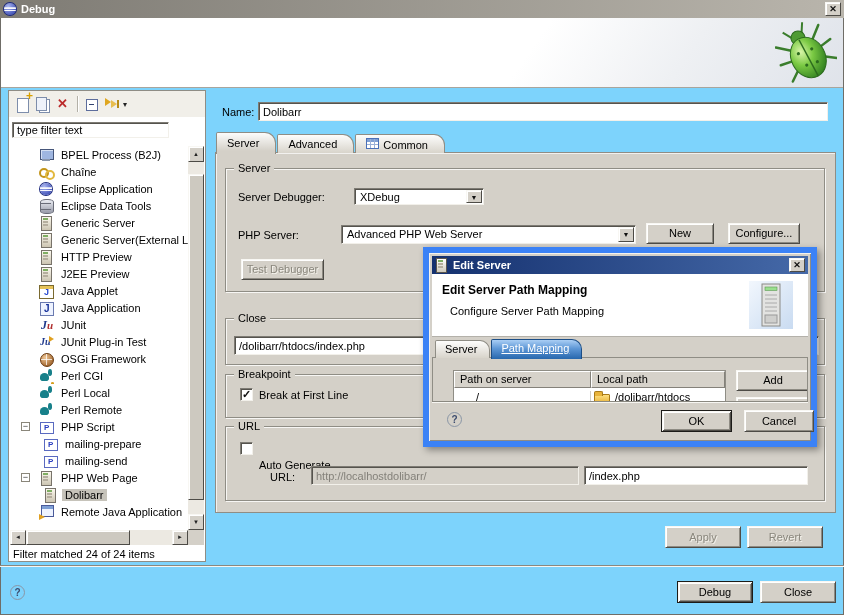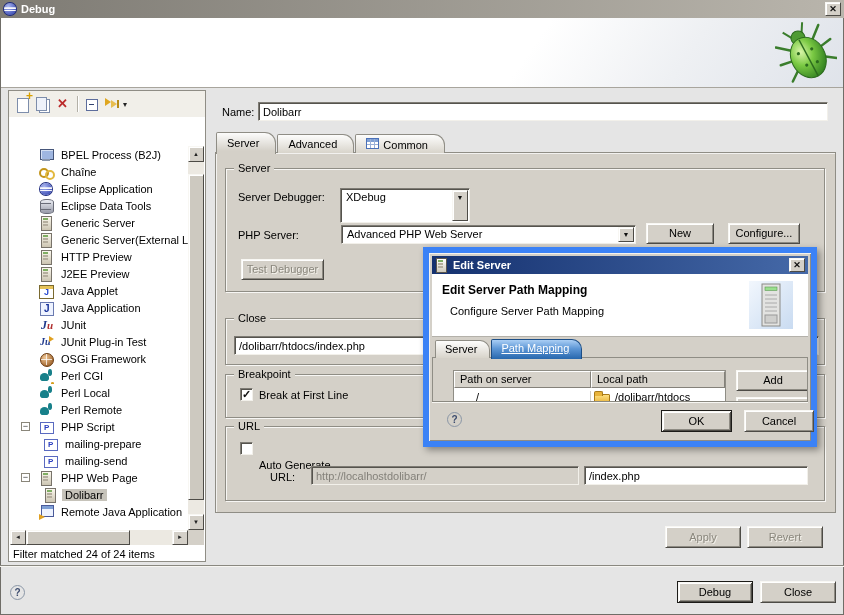--- a/index.html
+++ b/index.html
@@ -1,17 +1,17 @@
 <!DOCTYPE html>
 <html><head>
 <meta charset="utf-8">
 <style>
   * { margin:0; padding:0; box-sizing:border-box; }
   body { background:#555; font-family:"Liberation Sans", sans-serif; }
-  .screen { position:relative; width:844px; height:615px; background:#e5e5e5; overflow:hidden;
+  .screen { position:relative; width:844px; height:615px; background:#7dd3fc; overflow:hidden;
             font:11px "Liberation Sans", sans-serif; color:#000; box-shadow: inset 0 0 0 1px #6f6d67; }
 
   
   .btn { position:absolute; background:#d4d0c8; border:1px solid; border-color:#f8f7f3 #4d4b46 #4d4b46 #f8f7f3;
          box-shadow: inset 1px 1px 0 #ffffff, inset -1px -1px 0 #8e8b83; text-align:center;
          font:11px "Liberation Sans", sans-serif; line-height:19px; cursor:default; }
   .btn.default { border-color:#1c1b18; box-shadow: inset 1px 1px 0 #f8f7f3, inset -1px -1px 0 #4d4b46, inset 2px 2px 0 #ffffff, inset -2px -2px 0 #8e8b83; }
   .btn.disabled { color:#8a877d; text-shadow:1px 1px 0 #f4f2ec; }
   .field { position:absolute; background:#fff; border:1px solid; border-color:#7e7b74 #f2f0ea #f2f0ea #7e7b74;
            box-shadow: inset 1px 1px 0 #55534d; font:11px "Liberation Sans", sans-serif; color:#000; padding:0 4px; }
@@ -215,20 +215,21 @@
   <div class="left-panel">
     <div class="cfg-toolbar">
         <span class="tbtn new-configuration-icon"></span>
         <span class="tbtn duplicate-icon"></span>
         <span class="tbtn delete-icon"></span>
         <span class="tsep"></span>
         <span class="tbtn collapse-all-icon"></span>
         <span class="tbtn filter-icon"></span>
         <span class="tdrop">▾</span>
       </div>
+    <input class="field filter-input" value="type filter text" style="">
     <div class="tree">
         <div class="tree-row">
           <span class="icon computer-icon"></span>
           <span class="tree-label">BPEL Process (B2J)</span>
         </div>
         <div class="tree-row">
           <span class="icon chain-icon"></span>
           <span class="tree-label">Chaîne</span>
         </div>
         <div class="tree-row">
@@ -335,21 +336,21 @@
       <div class="etab selected"><span>Server</span></div>
       <div class="etab"><span>Advanced</span></div>
       <div class="etab"><span class="icon-sm table-icon"></span><span>Common</span></div>
     </div>
 
   <div class="content-box">
 
     <div class="group server-group">
       <span class="legend">Server</span>
       <span class="lbl" style="left:12px;top:22px;">Server Debugger:</span>
-      <div class="combo" style="left:114px;top:19px;width:130px;height:35px;">
+      <div class="combo" style="left:128px;top:19px;width:130px;height:17px;">
         <span class="combo-val">XDebug</span>
         <span class="combo-btn">▼</span>
       </div>
       <span class="lbl" style="left:12px;top:60px;">PHP Server:</span>
       <div class="combo" style="left:115px;top:56px;width:295px;height:19px;">
         <span class="combo-val">Advanced PHP Web Server</span>
         <span class="combo-btn">▼</span>
       </div>
       <div class="btn" style="left:420px;top:54px;width:68px;height:21px;">New</div>
       <div class="btn" style="left:502px;top:54px;width:72px;height:21px;">Configure...</div>

